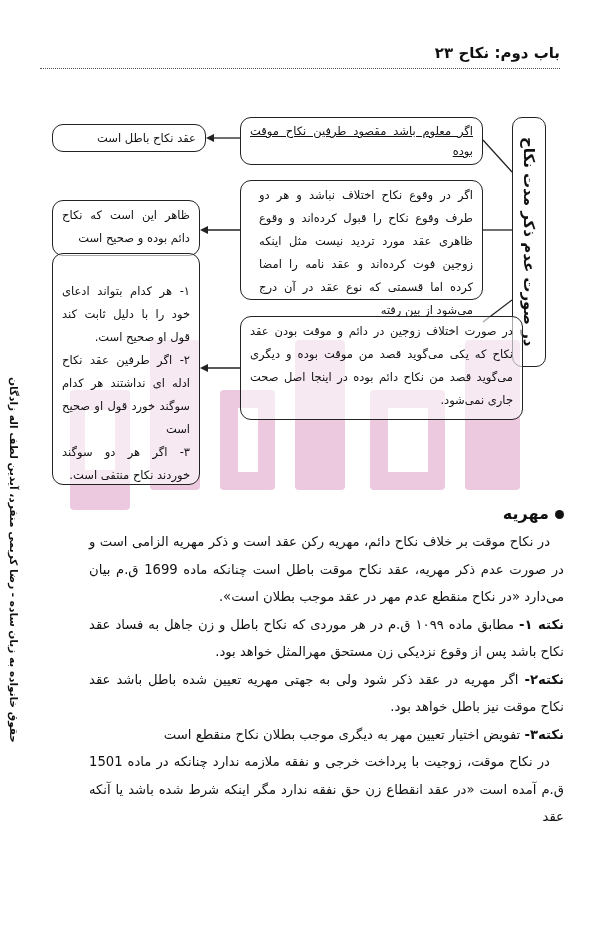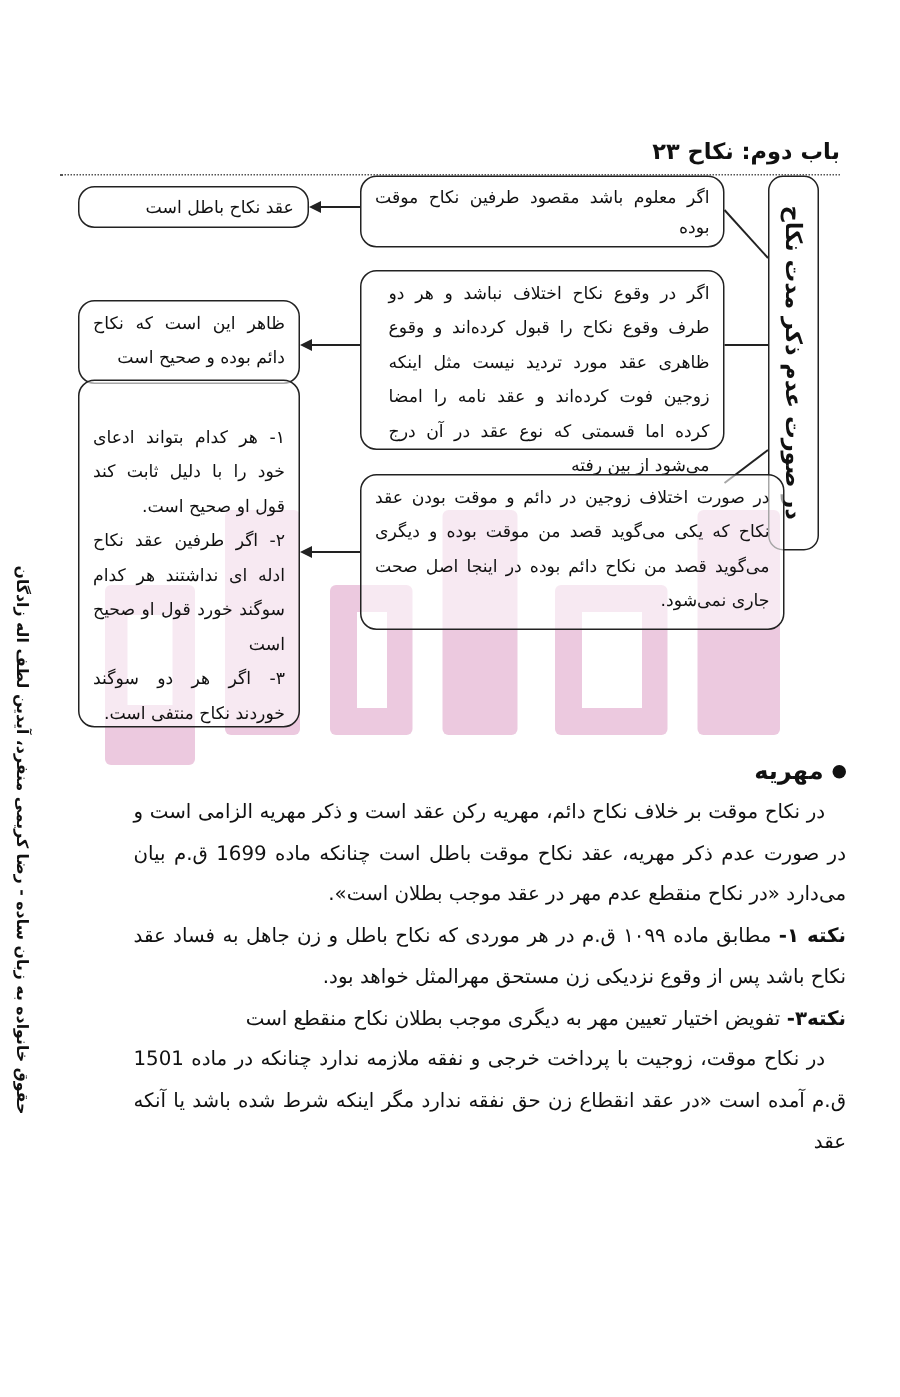--- a/index.html
+++ b/index.html
@@ -1,19 +1,19 @@
 <!DOCTYPE html>
 <html><head>
 <meta charset="utf-8">
 <style>
   * { box-sizing: border-box; margin: 0; padding: 0; }
   html, body { width: 600px; height: 931px; background: #ffffff; overflow: hidden; }
   body { position: relative; font-family: "DejaVu Sans", sans-serif; color: #111; }
 
-  .header { position: absolute; top: 44px; left: 40px; right: 40px; height: 22px; direction: rtl; margin-top: 48px; }
+  .header { position: absolute; top: 44px; left: 40px; right: 40px; height: 22px; direction: rtl; }
   .header-title { position: absolute; right: 0; top: 0; font-size: 15px; font-weight: bold; }
   .header-line { position: absolute; left: 0; right: 0; top: 24px; border-top: 1.5px dotted #555; }
 
   .watermark { position: absolute; left: 70px; top: 320px; width: 470px; height: 210px; pointer-events: none; }
 
   .box { position: absolute; border: 1.5px solid #222; border-radius: 11px; background: rgba(255,255,255,0.6);
          direction: rtl; font-size: 11.5px; line-height: 23px; padding: 3px 9px; text-align: justify; }
 
   .side-title { position: absolute; left: 512px; top: 117px; width: 34px; height: 250px;
                 border: 1.5px solid #222; border-radius: 10px; display: flex; align-items: center; justify-content: center; }
@@ -69,21 +69,21 @@
     <polygon points="206,138 214,134 214,142"></polygon>
     <polygon points="200,230 208,226 208,234"></polygon>
     <polygon points="200,368 208,364 208,372"></polygon>
   </g>
 </svg>
 
 <div class="side-title">
   <span>در صورت عدم ذکر مدت نکاح</span>
 </div>
 
-<div class="box" style="left:240px; top:117px; width:243px; height:48px; line-height:20px;">
+<div class="box" style="left:240px; top:117px; width:243px; height:48px; line-height:20px;text-decoration:underline;">
   <span>اگر معلوم باشد مقصود طرفین نکاح موقت بوده</span>
 </div>
 <div class="box" style="left:240px; top:180px; width:243px; height:120px;padding-left:18px;">
   <span>اگر در وقوع نکاح اختلاف نباشد و هر دو طرف وقوع نکاح را قبول کرده‌اند و وقوع ظاهری عقد مورد تردید نیست مثل اینکه زوجین فوت کرده‌اند و عقد نامه را امضا کرده اما قسمتی که نوع عقد در آن درج می‌شود از بین رفته</span>
 </div>
 <div class="box" style="left:240px; top:316px; width:283px; height:104px;">
   <span>در صورت اختلاف زوجین در دائم و موقت بودن عقد نکاح که یکی می‌گوید قصد من موقت بوده و دیگری می‌گوید قصد من نکاح دائم بوده در اینجا اصل صحت جاری نمی‌شود.</span>
 </div>
 
 <div class="box" style="left:52px; top:124px; width:154px; height:28px; line-height:20px; text-align:center;padding-left:44px;">
@@ -105,16 +105,19 @@
 <div class="body-text" style="top:500px;margin-left:47px;">
   <div class="section-heading">
     <span class="bullet"></span>
     <span>مهریه</span>
   </div>
   <p class="para">در نکاح موقت بر خلاف نکاح دائم، مهریه رکن عقد است و ذکر مهریه الزامی است و در صورت عدم ذکر مهریه، عقد نکاح موقت باطل است چنانکه ماده 1699 ق.م بیان می‌دارد «در نکاح منقطع عدم مهر در عقد موجب بطلان است».</p>
   <p>
     <span class="note-label">نکته ۱-</span><span> مطابق ماده ۱۰۹۹ ق.م در هر موردی که نکاح باطل و زن جاهل به فساد عقد نکاح باشد پس از وقوع نزدیکی زن مستحق مهرالمثل خواهد بود.</span>
   </p>
   <p>
+    <span class="note-label">نکته۲-</span><span> اگر مهریه در عقد ذکر شود ولی به جهتی مهریه تعیین شده باطل باشد عقد نکاح موقت نیز باطل خواهد بود.</span>
+  </p>
+  <p>
     <span class="note-label">نکته۳-</span><span> تفویض اختیار تعیین مهر به دیگری موجب بطلان نکاح منقطع است</span>
   </p>
   <p class="para">در نکاح موقت، زوجیت با پرداخت خرجی و نفقه ملازمه ندارد چنانکه در ماده 1501 ق.م آمده است «در عقد انقطاع زن حق نفقه ندارد مگر اینکه شرط شده باشد یا آنکه عقد</p>
 </div>
 
 </body></html>

